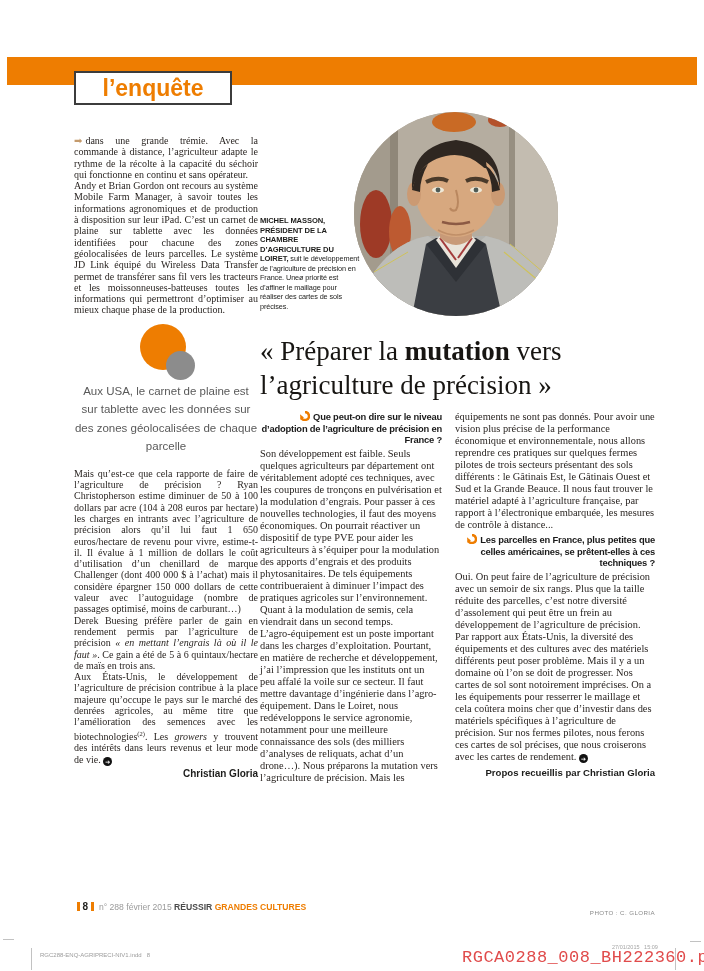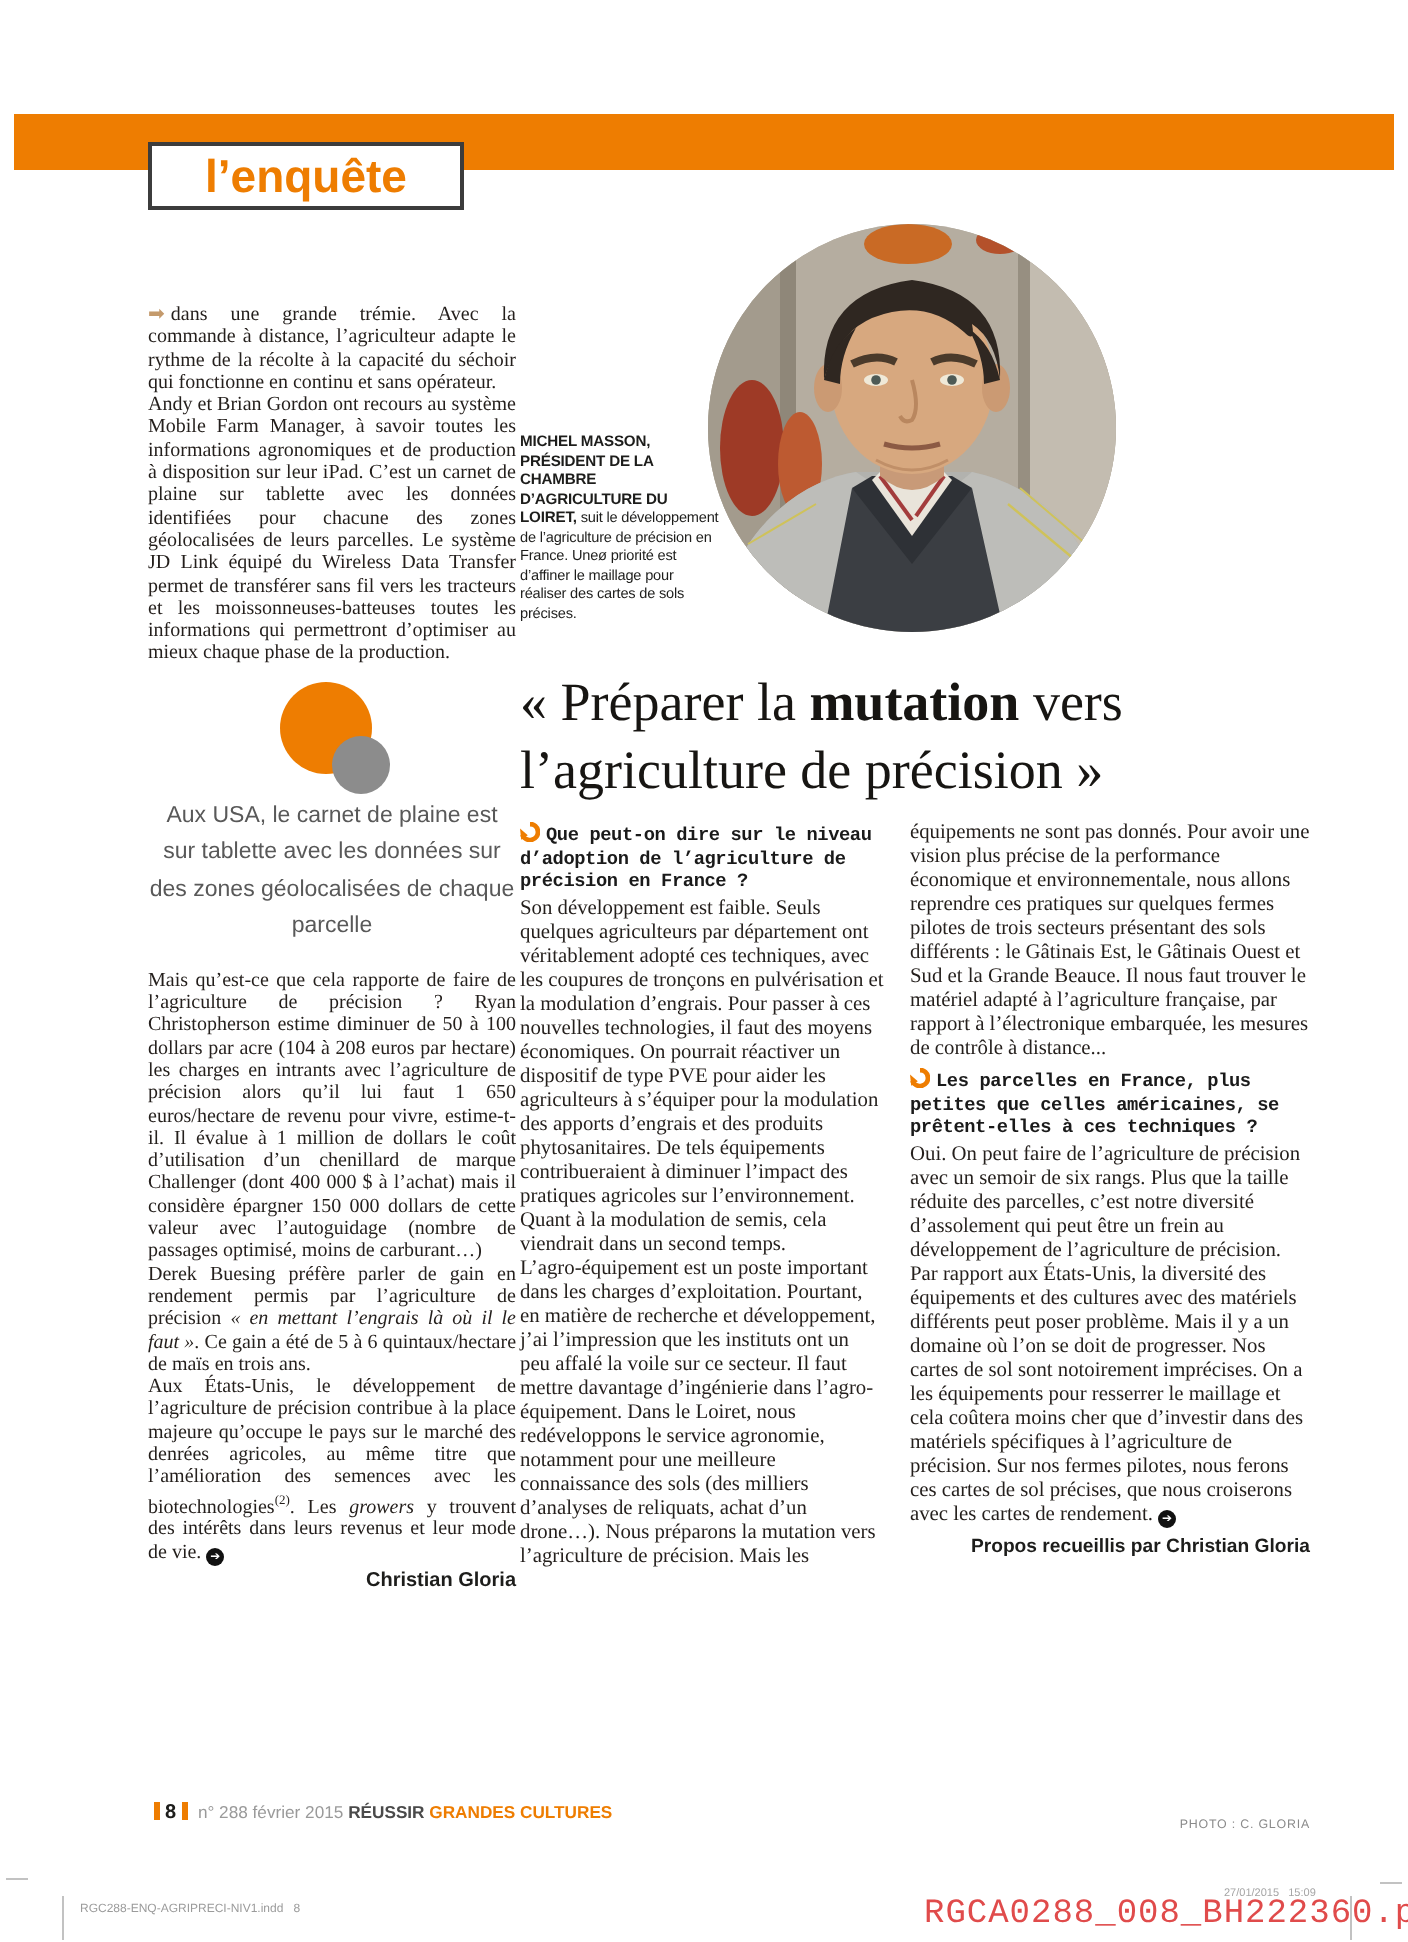--- a/index.html
+++ b/index.html
@@ -5,21 +5,21 @@
   html,body{margin:0;padding:0;background:#ffffff;}
   .page{position:relative;width:704px;height:971px;background:#ffffff;overflow:hidden;
         font-family:"Liberation Serif",serif;color:#241f1c;}
   
   .band{position:absolute;left:7px;top:57px;width:690px;height:28px;background:#EE7D01;}
   .section-box{position:absolute;left:74px;top:71px;width:158px;height:34px;background:#fff;
         border:2px solid #3c3c3c;box-sizing:border-box;text-align:center;}
   .section-box span{font-family:"Liberation Sans",sans-serif;font-weight:bold;font-size:23px;
         line-height:30px;color:#EE7D01;}
   
-  .col-left{position:absolute;left:74px;top:152px;width:184px;}
+  .col-left{position:absolute;left:74px;top:135px;width:184px;}
   .body{margin:0;font-size:10px;line-height:11.3px;text-align:justify;}
   .lead-arrow{font-family:"DejaVu Sans",sans-serif;color:#C49A6C;font-size:10px;margin-right:3px;}
   .it{font-style:italic;}
   sup{font-size:6.5px;}
   .circles{position:relative;height:54px;margin:8px 0 2px 0;}
   .c-orange{position:absolute;left:66px;top:0;width:46px;height:46px;border-radius:50%;background:#EE7D01;}
   .c-gray{position:absolute;left:92px;top:27px;width:29px;height:29px;border-radius:50%;background:#8c8c8c;}
   .pullquote{font-family:"Liberation Sans",sans-serif;font-size:11.5px;line-height:18.5px;
         color:#595959;text-align:center;margin:4px 0 12px 0;}
   .byline{font-family:"Liberation Sans",sans-serif;font-weight:bold;font-size:10px;
@@ -37,22 +37,22 @@
         font-family:"Liberation Sans",sans-serif;font-size:7.3px;line-height:9.5px;
         color:#1d1d1b;letter-spacing:-0.1px;}
   .cap-bold{font-weight:bold;font-size:7.6px;}
   
   .headline{position:absolute;left:260px;top:334px;width:398px;margin:0;font-weight:400;
         font-size:27px;line-height:34px;color:#171512;}
   .hl-bold{font-weight:bold;}
   
   .col-mid{position:absolute;left:260px;top:411px;width:182px;}
   .col-right{position:absolute;left:455px;top:411px;width:200px;}
-  .q{font-family:Liberation Mono, monospace;font-weight:bold;font-size:9.4px;
-        line-height:10.8px;letter-spacing:-0.2px;color:#1a1a1a;margin:3px 0 3px 0;}
+  .q{font-family:Liberation Sans, sans-serif;font-weight:bold;font-size:9.4px;
+        line-height:10.8px;letter-spacing:-0.2px;color:#1a1a1a;margin:3px 0 3px 0;text-align:right;}
   .col-mid .q:first-child{margin-top:0;}
   .q-icon{display:inline-block;vertical-align:-1px;margin-right:3px;}
   .a{margin:0;font-size:10.4px;line-height:12px;text-align:left;}
   .byline2{font-family:"Liberation Sans",sans-serif;font-weight:bold;font-size:9.6px;
         text-align:right;margin-top:4px;color:#1d1d1b;}
   
   .footer{position:absolute;left:74px;top:901px;font-family:"Liberation Sans",sans-serif;
         font-size:8.6px;color:#9a9a9a;white-space:nowrap;}
   .fbar{display:inline-block;width:2.5px;height:9px;background:#EE7D01;vertical-align:-1px;margin:0 3px;}
   .fnum{font-weight:bold;color:#1d1d1b;font-size:10px;}

